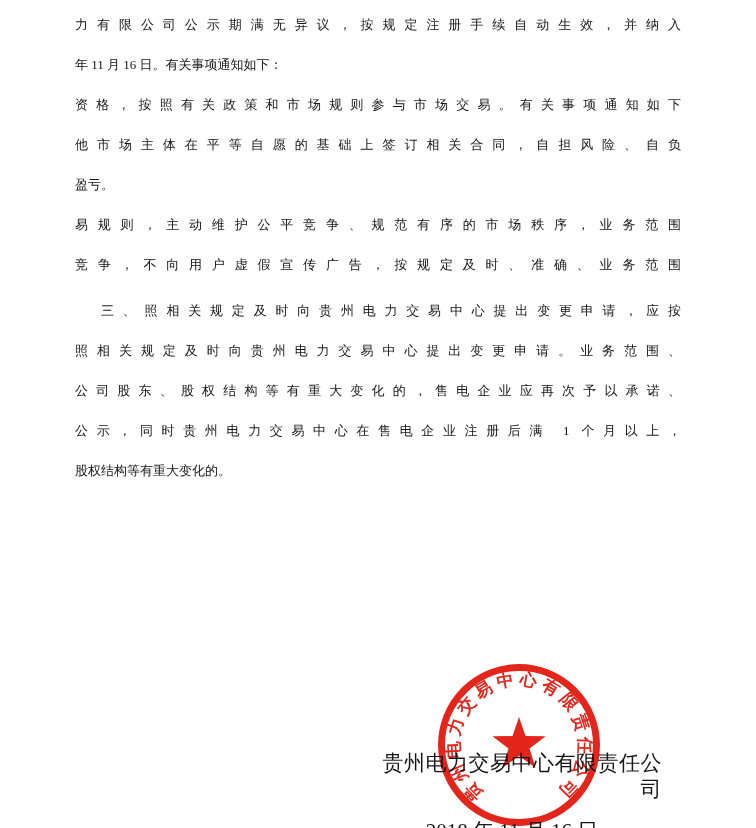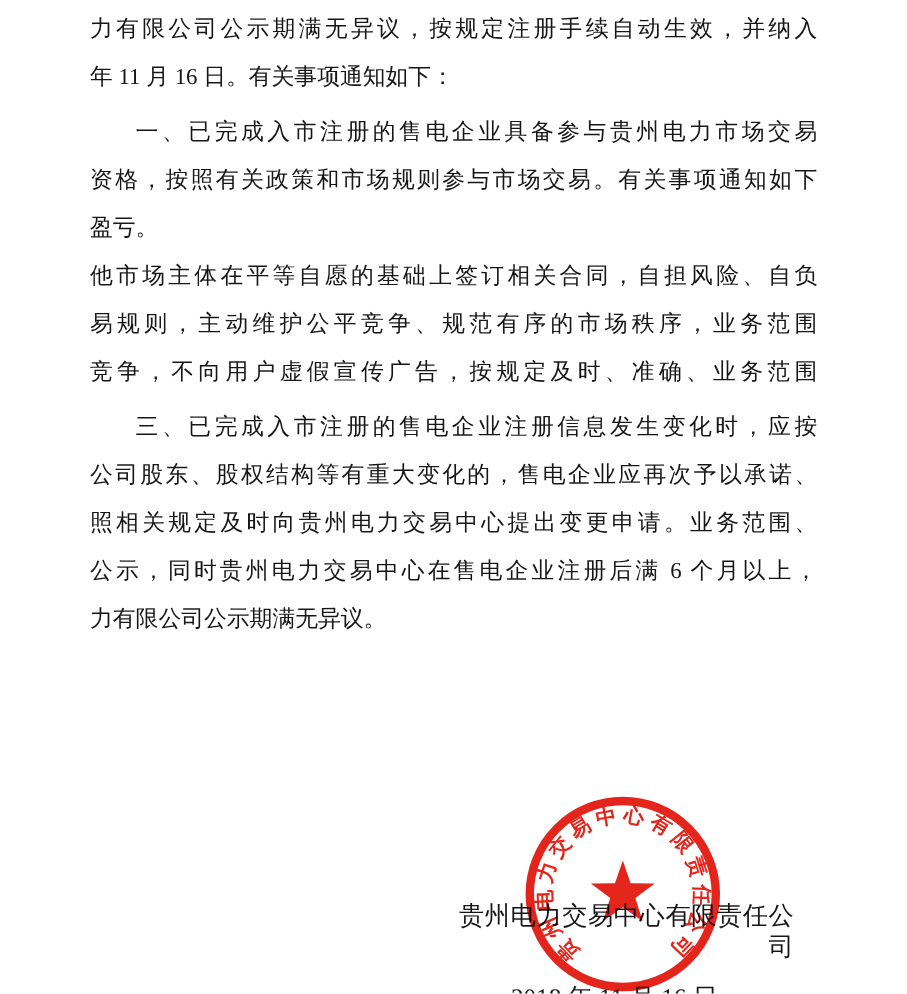--- a/index.html
+++ b/index.html
@@ -17,21 +17,21 @@
     background: #ffffff;
   }
   .doc-body {
     position: absolute;
     left: 75px;
     top: 5px;
     width: 606px;
     color: #161616;
   }
   .line {
-    font-size: 19px;
+    font-size: 13px;
     line-height: 40px;
     height: 40px;
     white-space: normal;
     text-align: left;
     font-family: Liberation Serif, serif;
   }
   .line.full {
     text-align: justify;
     text-align-last: justify;
     -moz-text-align-last: justify;
@@ -78,31 +78,30 @@
   }
 </style>
 </head>
 <body>
 
 <div class="page">
 
   <div class="doc-body" id="doc-lines">
       <div class="line full">力有限公司公示期满无异议，按规定注册手续自动生效，并纳入</div>
       <div class="line">年 11 月 16 日。有关事项通知如下：</div>
-      <div class="line full indent para">一、已完成入市注册的售电企业具备参与贵州电力市场交易</div>
       <div class="line full">资格，按照有关政策和市场规则参与市场交易。有关事项通知如下</div>
+      <div class="line full">他市场主体在平等自愿的基础上签订相关合同，自担风险、自负</div>
       <div class="line">盈亏。</div>
-      <div class="line full">他市场主体在平等自愿的基础上签订相关合同，自担风险、自负</div>
       <div class="line full">易规则，主动维护公平竞争、规范有序的市场秩序，业务范围</div>
       <div class="line full">竞争，不向用户虚假宣传广告，按规定及时、准确、业务范围</div>
-      <div class="line full indent para">三、已完成入市注册的售电企业注册信息发生变化时，应按</div>
+      <div class="line full indent para">三、照相关规定及时向贵州电力交易中心提出变更申请，应按</div>
+      <div class="line full">照相关规定及时向贵州电力交易中心提出变更申请。业务范围、</div>
       <div class="line full">公司股东、股权结构等有重大变化的，售电企业应再次予以承诺、</div>
-      <div class="line full">照相关规定及时向贵州电力交易中心提出变更申请。业务范围、</div>
-      <div class="line full">公示，同时贵州电力交易中心在售电企业注册后满 6 个月以上，</div>
-      <div class="line">力有限公司公示期满无异议。</div>
+      <div class="line full">公示，同时贵州电力交易中心在售电企业注册后满 1 个月以上，</div>
+      <div class="line">股权结构等有重大变化的。</div>
     </div>
 
   <div class="signature">
     <div class="company">贵州电力交易中心有限责任公司</div>
     <div class="date">2018 年 11 月 16 日</div>
   </div>
 
   <svg class="seal" viewBox="0 0 166 166" xmlns="http://www.w3.org/2000/svg" xmlns:xlink="http://www.w3.org/1999/xlink">
     <defs>
       <path id="sealTextPath" d="M 48.6 132.1 A 60 60 0 1 1 117.4 132.1" fill="none"></path>

